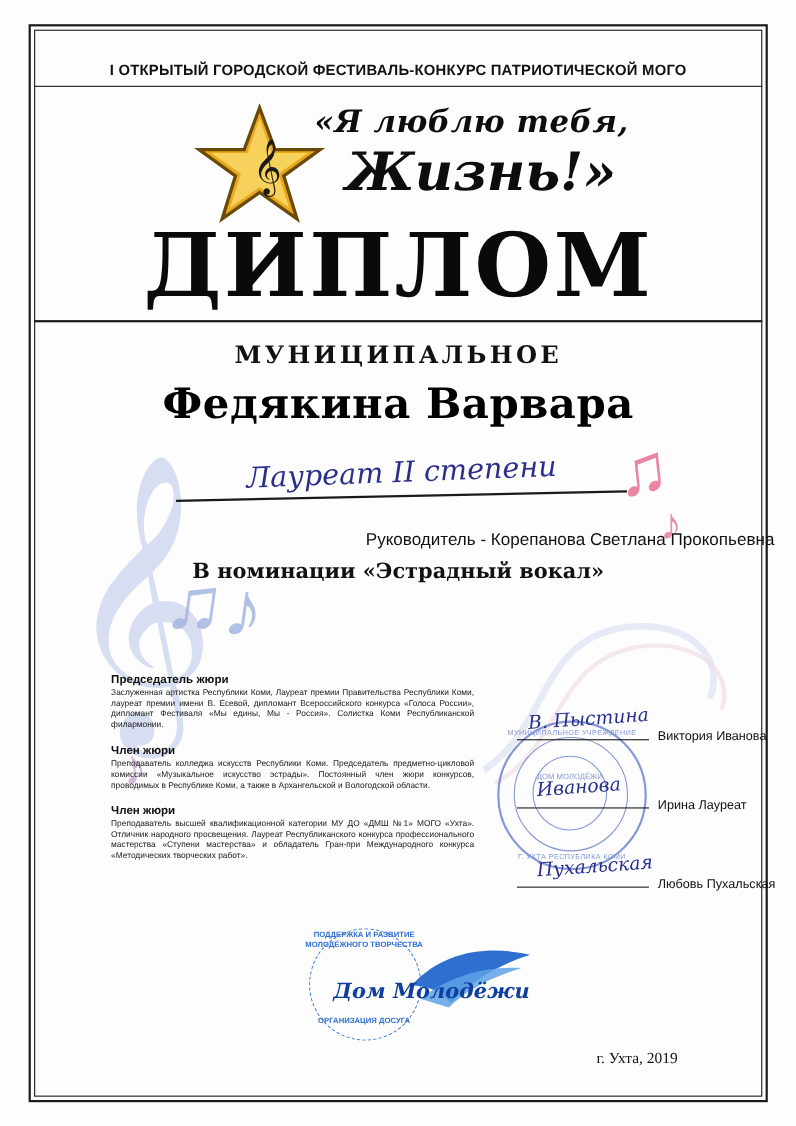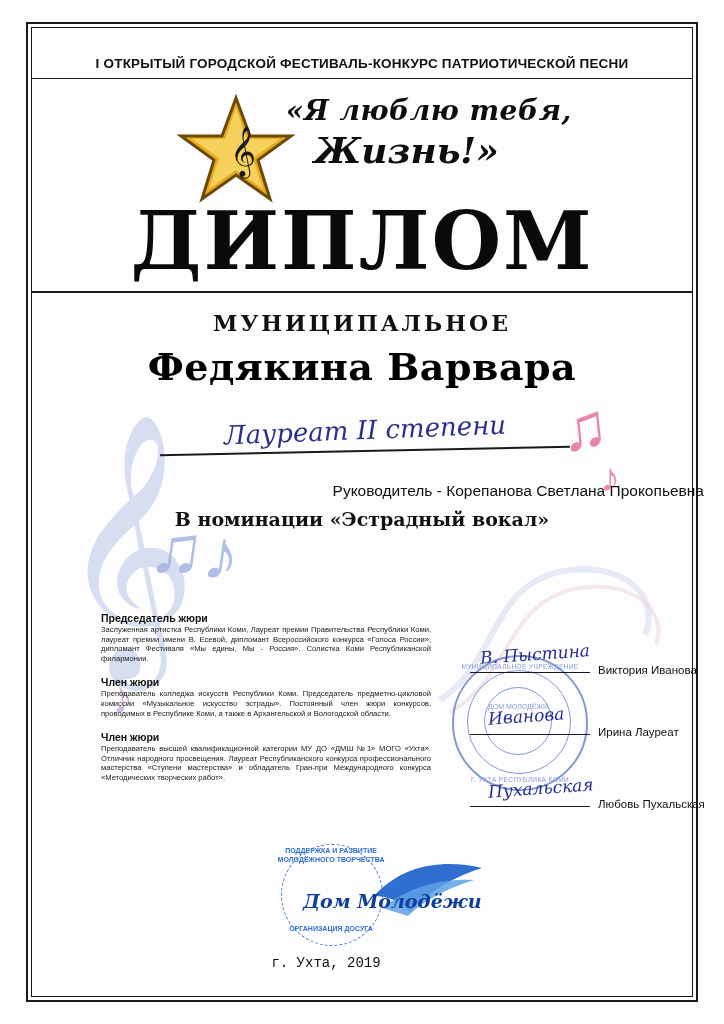--- a/index.html
+++ b/index.html
@@ -76,21 +76,21 @@
     font-style: italic;
     font-weight: bold;
     font-size: 28px;
     letter-spacing: 0.5px;
     white-space: nowrap;
   }
   .logo-line2 {
     font-family: "DejaVu Serif", serif;
     font-style: italic;
     font-weight: bold;
-    font-size: 36px;
+    font-size: 48px;
     margin-top: 2px;
     margin-left: 28px;
     white-space: nowrap;
   }
   
   .diplom {
     position: absolute;
     left: 36px; top: 196px;
     width: 652px;
     text-align: center;
@@ -311,22 +311,22 @@
   }
   .dm-wing {
     position: absolute;
     left: 95px; top: 18px;
     width: 115px; height: 62px;
   }
   .city-year {
     position: absolute;
     left: 36px; top: 955px;
     width: 580px;
-    text-align: center;
-    font-family: Liberation Mono, monospace;
+    text-align: right;
+    font-family: Liberation Serif, serif;
     font-size: 14px;
     color: #111;
   }
   .treble {
     position: absolute;
     left: 60px; top: 430px;
     font-size: 230px;
     color: #b9c6e8;
     opacity: 0.55;
     font-family: "DejaVu Sans", sans-serif;
@@ -382,21 +382,21 @@
   <div class="note-small-left">♪</div>
 
   <svg class="swirl" viewBox="0 0 240 180">
     <path d="M10,160 C70,120 60,40 140,30 C200,24 230,60 215,95" fill="none" stroke="#b9c6e8" stroke-width="6" opacity="0.7"></path>
     <path d="M20,172 C80,140 75,60 150,48 C205,40 238,72 226,105" fill="none" stroke="#e4b7c8" stroke-width="4" opacity="0.6"></path>
   </svg>
 
   <div class="border-outer"></div>
   <div class="border-inner"></div>
 
-  <div class="festival-line">I ОТКРЫТЫЙ ГОРОДСКОЙ ФЕСТИВАЛЬ-КОНКУРС ПАТРИОТИЧЕСКОЙ ПЕСНИ</div>
+  <div class="festival-line">I ОТКРЫТЫЙ ГОРОДСКОЙ ФЕСТИВАЛЬ-КОНКУРС ПАТРИОТИЧЕСКОЙ МОГО</div>
   <div class="rule-under-title"></div>
 
   <div class="logo-block">
     <svg class="star" viewBox="0 0 120 110">
       <polygon points="60,4 74,42 115,42 82,66 94,105 60,81 26,105 38,66 5,42 46,42" fill="#e8a91d" stroke="#6b4a08" stroke-width="3"></polygon>
       <polygon points="60,14 71,45 104,45 77,64 87,95 60,76 33,95 43,64 16,45 49,45" fill="#f6d25c" stroke="none"></polygon>
       <text x="54" y="72" font-family="DejaVu Sans, sans-serif" font-size="44" fill="#1a1a1a">𝄞</text>
     </svg>
     <div class="logo-script">
       <div class="logo-line1">«Я люблю тебя,</div>

